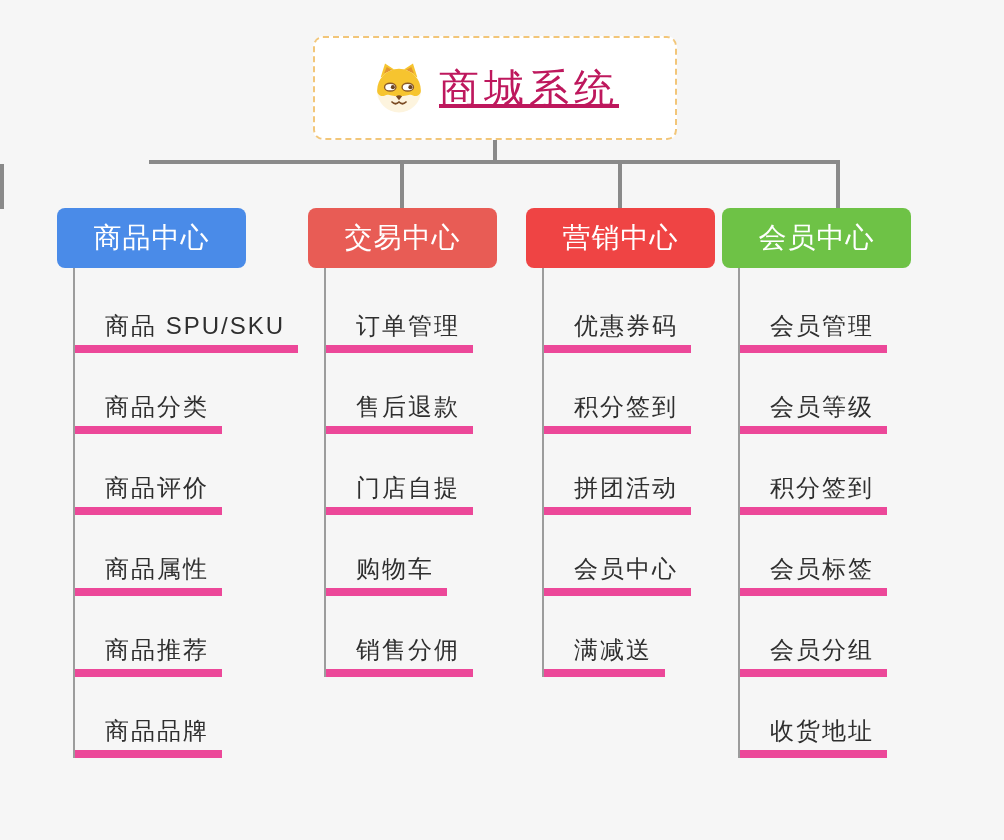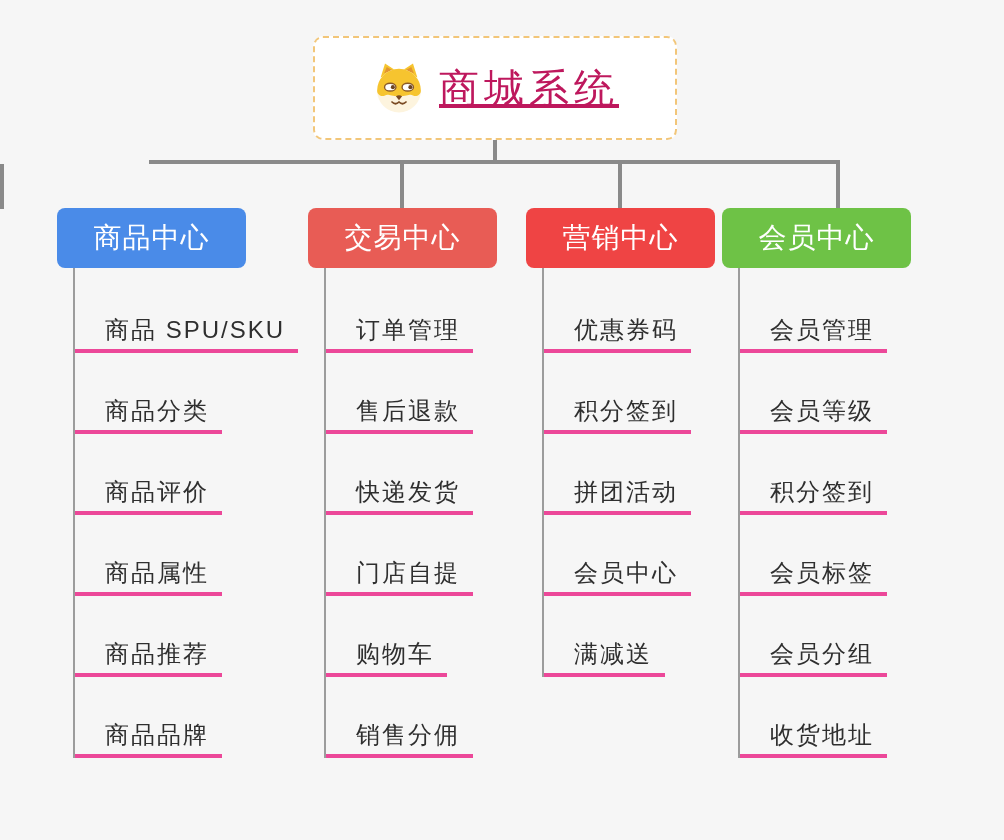--- a/index.html
+++ b/index.html
@@ -54,21 +54,21 @@
     width:max-content;
   }
   .leaf{
     height:81px;
     display:flex;align-items:flex-end;
   }
   .leaf:first-child{height:85px;}
   .leaf-label{
     display:inline-block;
     padding:0 13px 3px 30px;
-    border-bottom:4px solid #ec4899;
+    border-bottom:8px solid #ec4899;
     font-size:24px;letter-spacing:2px;
     color:#2f2f2f;
     white-space:nowrap;
   }
 </style>
 </head>
 <body>
 
 <div class="canvas">
 
@@ -135,23 +135,20 @@
       </div>
       <div class="branch-items">
     <div class="leaf">
       <span class="leaf-label">订单管理</span>
     </div>
 
     <div class="leaf">
       <span class="leaf-label">售后退款</span>
     </div>
 
-    <div class="leaf">
-      <span class="leaf-label">快递发货</span>
-    </div>
 
     <div class="leaf">
       <span class="leaf-label">门店自提</span>
     </div>
 
     <div class="leaf">
       <span class="leaf-label">购物车</span>
     </div>
 
     <div class="leaf">

